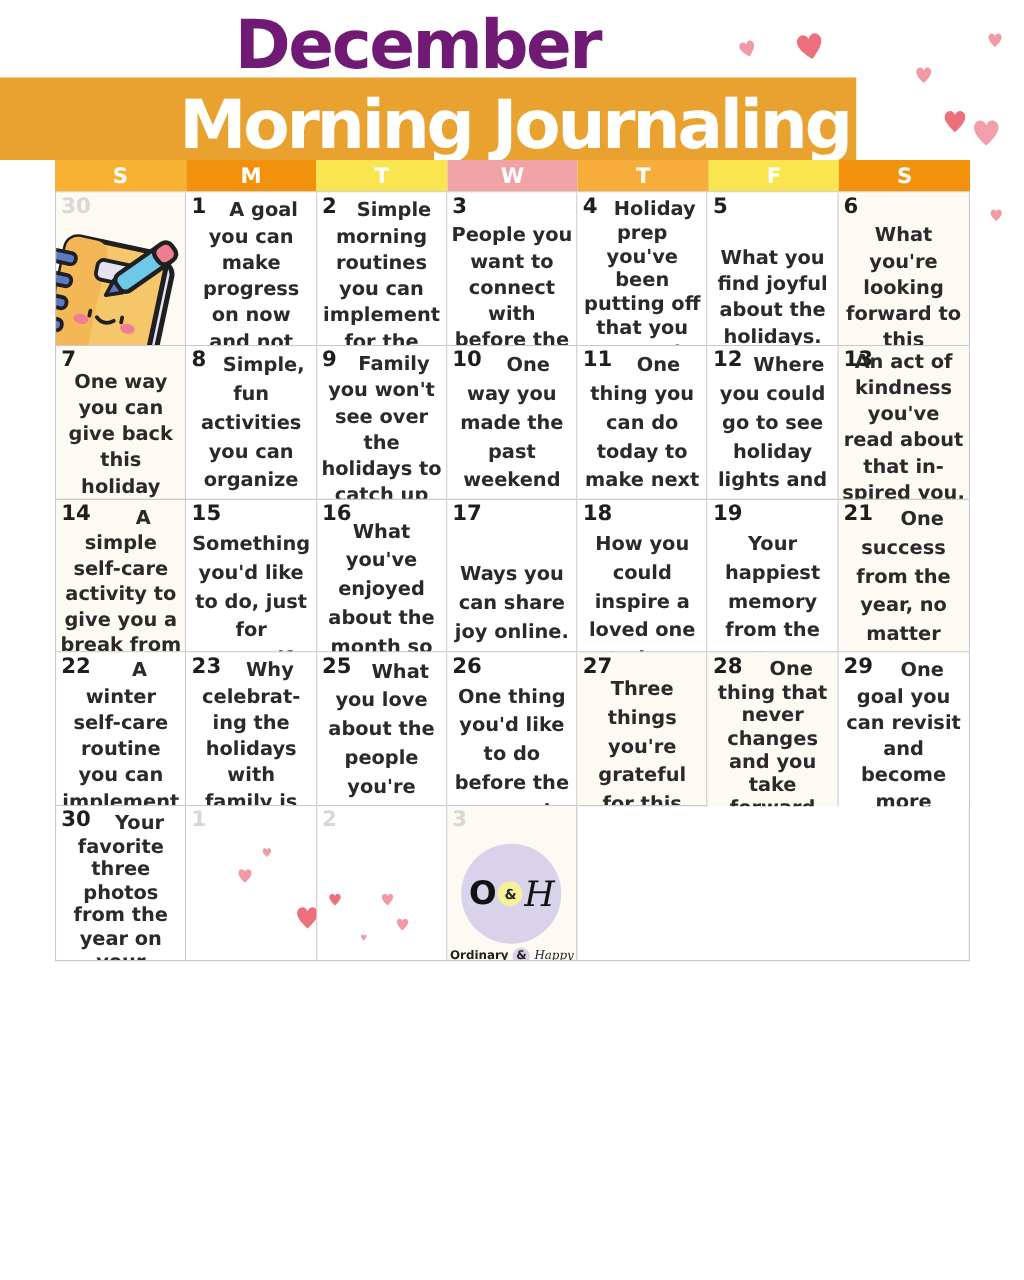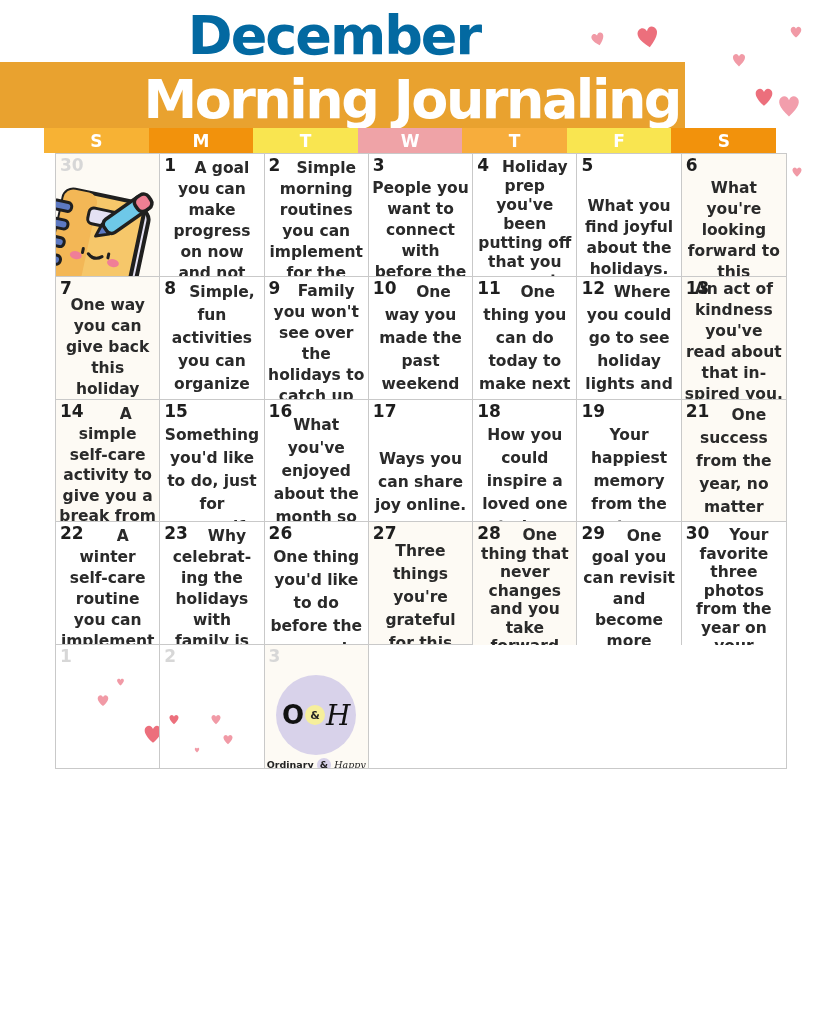--- a/index.html
+++ b/index.html
@@ -2,21 +2,21 @@
 <html><head>
 <meta charset="utf-8">
 <style>
   * { box-sizing: border-box; margin: 0; padding: 0; }
   html, body { width: 819px; height: 1024px; background: #ffffff; overflow: hidden; }
   body { position: relative; font-family: "DejaVu Sans", sans-serif; color: #262626; }
 
   .title-month {
     position: absolute; left: 0; width: 666px; top: 4px; text-align: center;
     font-family: "DejaVu Sans", sans-serif; font-weight: bold; font-size: 54px;
-    letter-spacing: -2px; color: #0369a1; padding-left: 2px;
+    letter-spacing: -2px; color: #701a75; padding-left: 2px;
   }
   .title-band {
     position: absolute; left: 0; top: 62px; width: 685px; height: 66px;
     background: #e9a22f;
   }
   .title-main {
     position: absolute; left: 140px; top: 60px; width: 540px; text-align: right;
     font-family: "DejaVu Sans", sans-serif; font-weight: bold; font-size: 54px;
     letter-spacing: -2.5px; color: #ffffff; line-height: 80px; white-space: nowrap;
   }
@@ -26,21 +26,21 @@
   .weekday-row {
     position: absolute; left: 44px; top: 128px; width: 732px; height: 25px;
     display: flex;
   }
   .weekday {
     flex: 1; height: 25px; display: flex; align-items: center; justify-content: center;
     color: #ffffff; font-family: "DejaVu Sans", sans-serif; font-weight: bold; font-size: 17px;
   }
 
   .grid {
-    position: absolute; left: 55px; top: 153px; width: 732px; height: 616px;
+    position: absolute; left: 44px; top: 153px; width: 732px; height: 616px;
     display: grid; grid-template-columns: repeat(7, 1fr); grid-template-rows: repeat(5, 1fr);
     border: 1px solid #c9c9c9;
   }
   .cell {
     position: relative; border-right: 1px solid #c9c9c9; border-bottom: 1px solid #c9c9c9;
     background: #ffffff; overflow: hidden; padding: 2px 3px;
   }
   .cell:nth-child(7n) { border-right: none; }
   .cell.weekend { background: #fdfaf4; }
   .cell.row-last { border-bottom: none; }
@@ -231,20 +231,24 @@
     </div>
     <div class="cell">
       <span class="day-num">22</span>
       <div class="prompt" style="text-indent:30px">A winter self-care routine you can implement for the rest of winter.</div>
     </div>
     <div class="cell">
       <span class="day-num">23</span>
       <div class="prompt" style="text-indent:30px">Why celebrat-ing the holidays with family is important to you.</div>
     </div>
     <div class="cell">
+      <span class="day-num">25</span>
+      <div class="prompt" style="text-indent:30px;line-height:23px">What you love about the people you're with today.</div>
+    </div>
+    <div class="cell">
       <span class="day-num">26</span>
       <div class="prompt spaced" style="line-height:23px">One thing you'd like to do before the year ends.</div>
     </div>
     <div class="cell weekend">
       <span class="day-num">27</span>
       <div class="prompt spaced" style="margin-top:16px;line-height:23px">Three things you're grateful for this year.</div>
     </div>
 
     <div class="cell weekend row-last">
       <span class="day-num">28</span>

